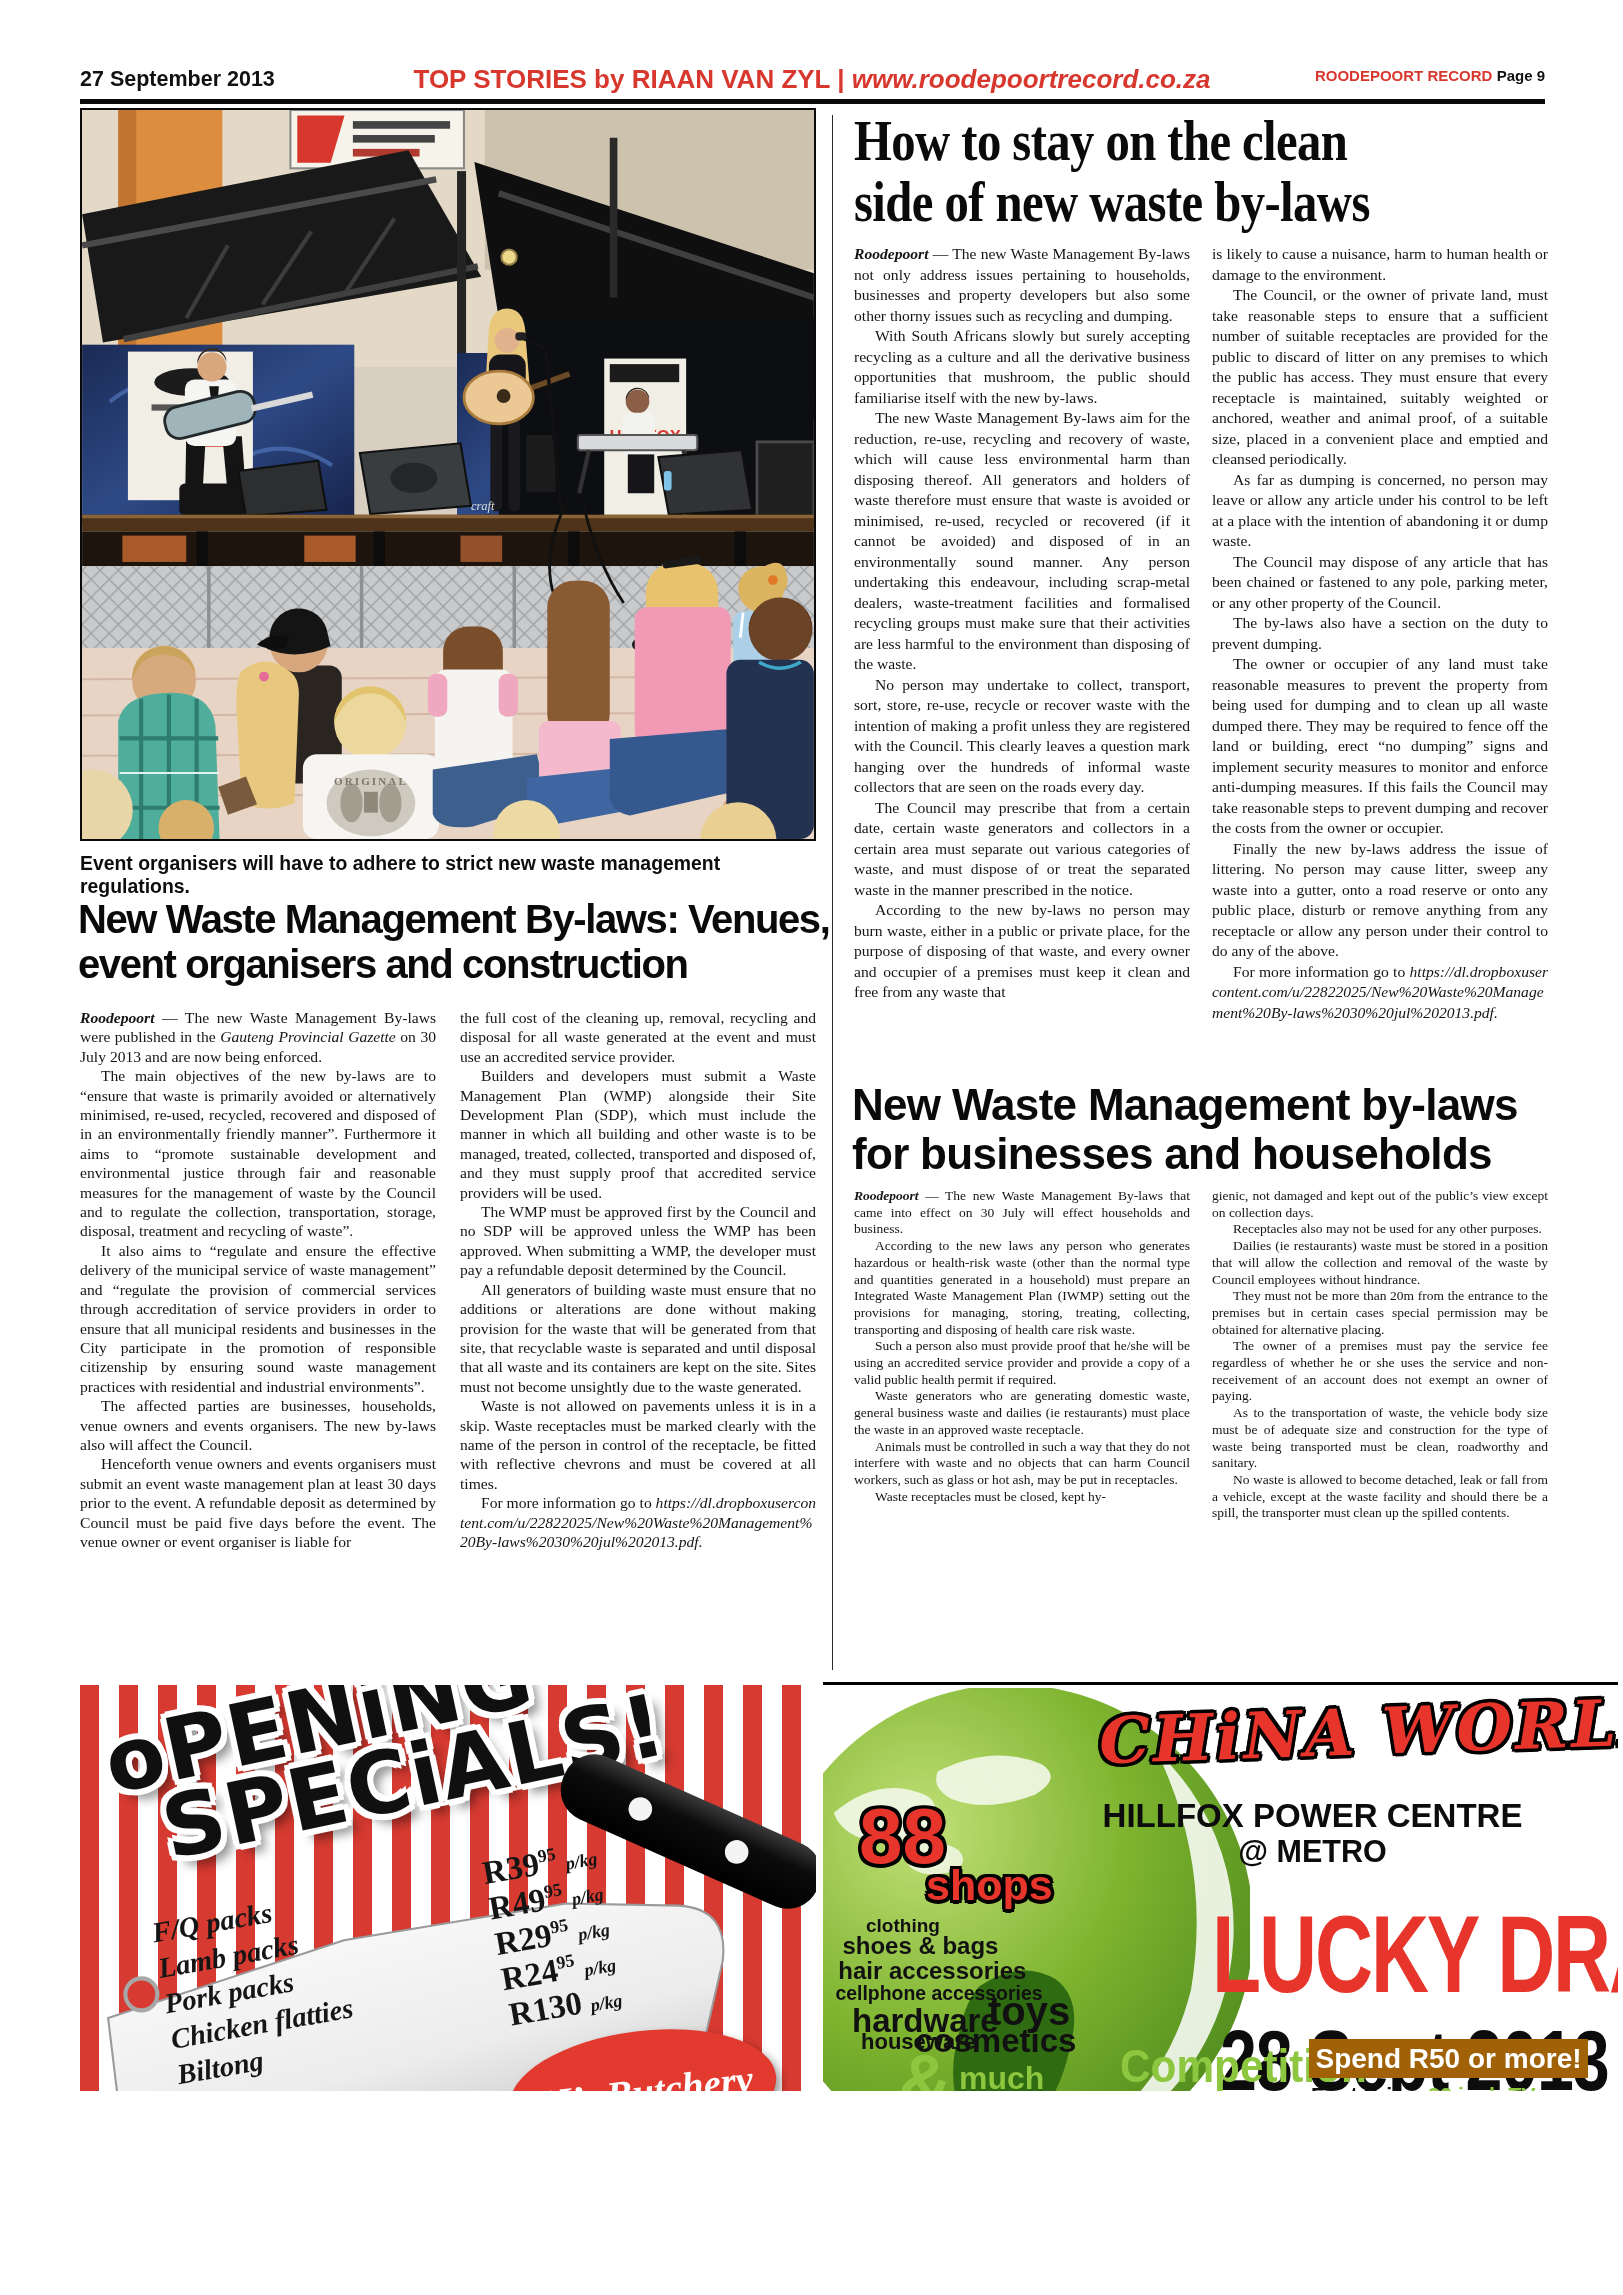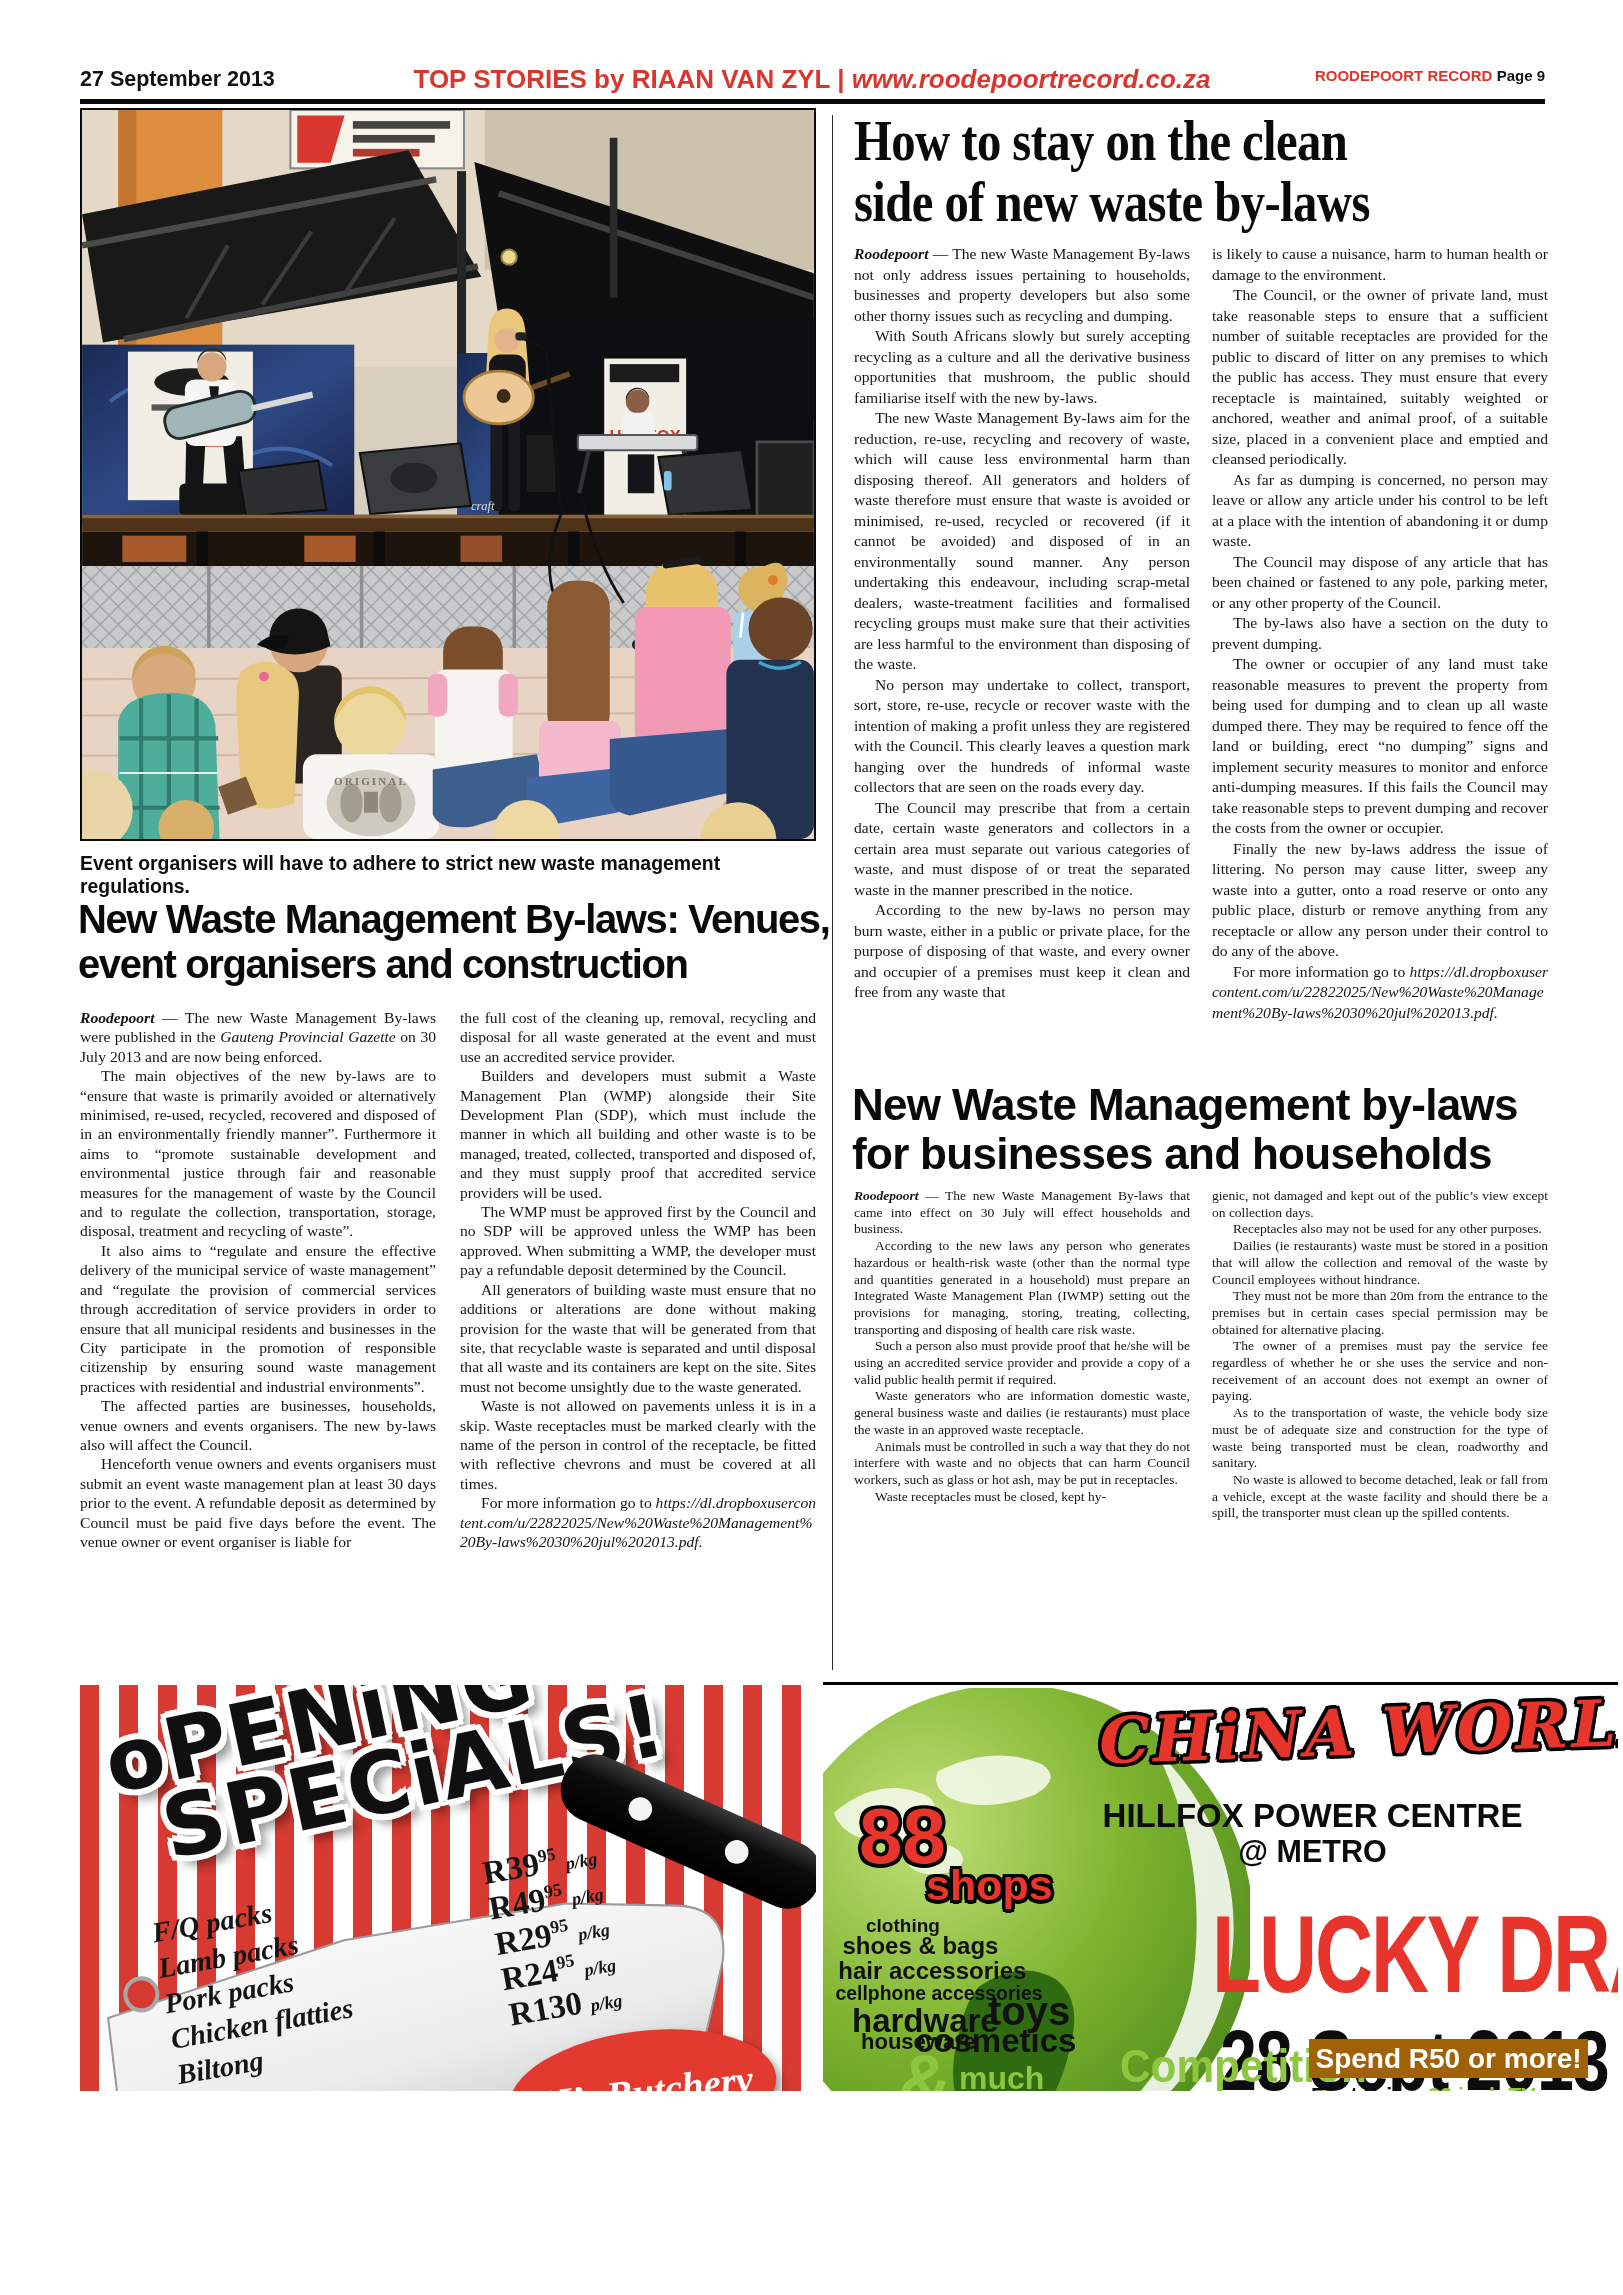--- a/index.html
+++ b/index.html
@@ -343,21 +343,21 @@
   </div>
 
   <div class="abs hl-sans" id="hl-households">
     <div>New Waste Management by-laws</div>
     <div>for businesses and households</div>
   </div>
   <div class="bodycol col-small" style="left:854px;top:1188px;width:336px;height:480px;">
     <p class="para noind"><span class="leadin">Roodepoort</span><span> — The new Waste Management By-laws that came into effect on 30 July will effect households and business.</span></p>
     <p class="para">According to the new laws any person who generates hazardous or health-risk waste (other than the normal type and quantities generated in a household) must prepare an Integrated Waste Management Plan (IWMP) setting out the provisions for managing, storing, treating, collecting, transporting and disposing of health care risk waste.</p>
     <p class="para">Such a person also must provide proof that he/she will be using an accredited service provider and provide a copy of a valid public health permit if required.</p>
-    <p class="para">Waste generators who are information domestic waste, general business waste and dailies (ie restaurants) must place the waste in an approved waste receptacle.</p>
+    <p class="para">Waste generators who are generating domestic waste, general business waste and dailies (ie restaurants) must place the waste in an approved waste receptacle.</p>
     <p class="para">Animals must be controlled in such a way that they do not interfere with waste and no objects that can harm Council workers, such as glass or hot ash, may be put in receptacles.</p>
     <p class="para">Waste receptacles must be closed, kept hy-</p>
   </div>
   <div class="bodycol col-small" style="left:1212px;top:1188px;width:336px;height:480px;">
     <p class="para noind">gienic, not damaged and kept out of the public’s view except on collection days.</p>
     <p class="para">Receptacles also may not be used for any other purposes.</p>
     <p class="para">Dailies (ie restaurants) waste must be stored in a position that will allow the collection and removal of the waste by Council employees without hindrance.</p>
     <p class="para">They must not be more than 20m from the entrance to the premises but in certain cases special permission may be obtained for alternative placing.</p>
     <p class="para">The owner of a premises must pay the service fee regardless of whether he or she uses the service and non-receivement of an account does not exempt an owner of paying.</p>
     <p class="para">As to the transportation of waste, the vehicle body size must be of adequate size and construction for the type of waste being transported must be clean, roadworthy and sanitary.</p>

